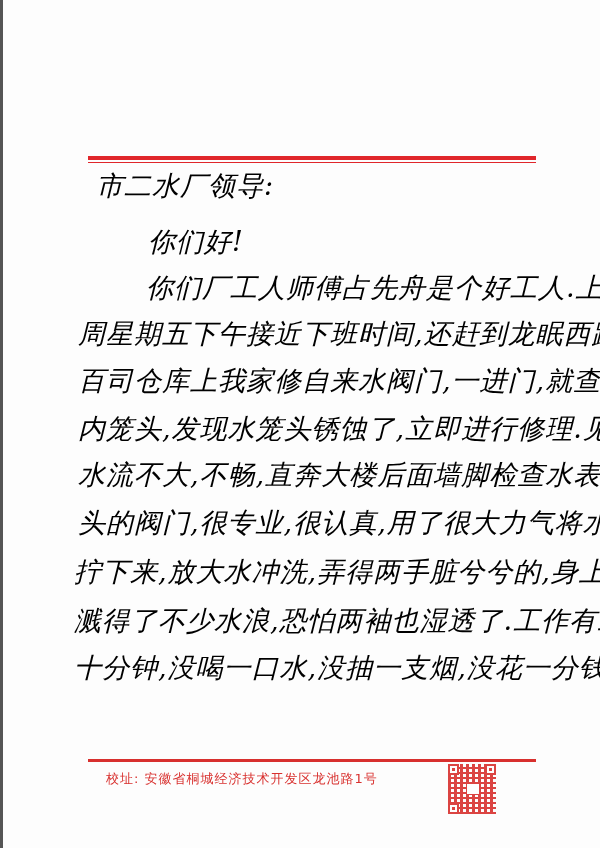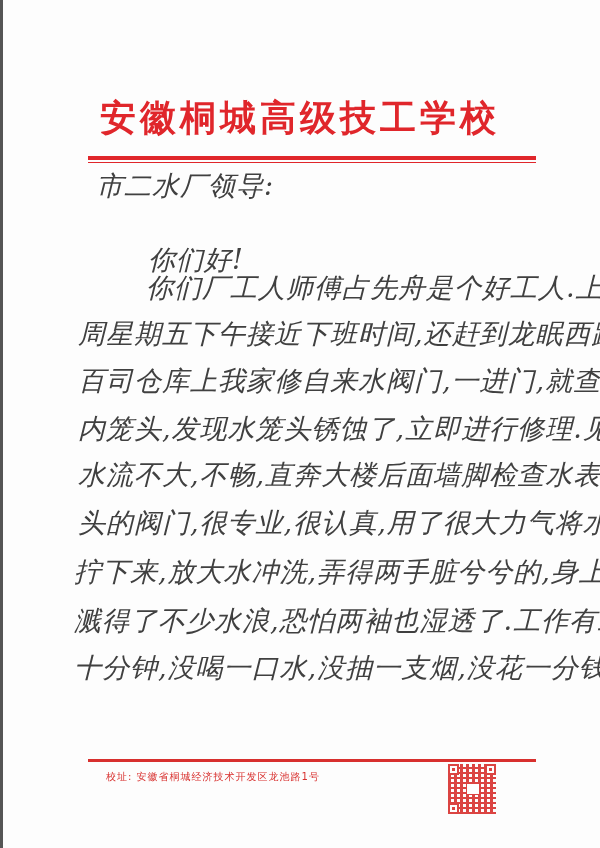--- a/index.html
+++ b/index.html
@@ -53,42 +53,42 @@
       background: #e0262b;
     }
     .letter {
       position: absolute;
       left: 0;
       top: 0;
       width: 560px;
       height: 848px;
       font-family: "DejaVu Serif", "Liberation Serif", serif;
       font-style: italic;
-      color: #404040;
+      color: #000000;
     }
     .line {
       position: absolute;
       white-space: nowrap;
       font-size: 27px;
       letter-spacing: 1px;
       line-height: 40px;
     }
     .footer-rule {
       position: absolute;
       left: 88px;
       width: 448px;
       top: 759px;
       height: 3px;
       background: #d8302e;
     }
     .footer-text {
       position: absolute;
       left: 106px;
       font-family: "DejaVu Sans", "Liberation Sans", sans-serif;
-      font-size: 10px;
+      font-size: 13px;
       color: #d8302e;
       white-space: nowrap;
       letter-spacing: 1px;
     }
     .footer-address { top: 770px; }
     .footer-contact { top: 795px; }
     .footer-contact .gap { display: inline-block; width: 22px; }
     .qr {
       position: absolute;
       left: 448px;
@@ -125,27 +125,26 @@
       background: #fff;
       border: 1px solid #d8302e;
     }
   </style>
 </head>
 <body>
 
 <div class="page">
   <div class="scan-edge"></div>
 
-  <div class="header-title">安徽桐城高级技工学校</div>
   <div class="header-rule-thick"></div>
   <div class="header-rule-thin"></div>
 
   <div class="letter">
     <div class="line" style="left:96px; top:166px;">市二水厂领导:</div>
-    <div class="line" style="left:148px; top:240px;">你们好!</div>
+    <div class="line" style="left:148px; top:222px;">你们好!</div>
     <div class="line" style="left:146px; top:268px;">你们厂工人师傅占先舟是个好工人.上</div>
     <div class="line" style="left:78px; top:314px;">周星期五下午接近下班时间,还赶到龙眠西路</div>
     <div class="line" style="left:78px; top:361px;">百司仓库上我家修自来水阀门,一进门,就查室</div>
     <div class="line" style="left:78px; top:409px;">内笼头,发现水笼头锈蚀了,立即进行修理.见</div>
     <div class="line" style="left:78px; top:455px;">水流不大,不畅,直奔大楼后面墙脚检查水表两</div>
     <div class="line" style="left:78px; top:503px;">头的阀门,很专业,很认真,用了很大力气将水表</div>
     <div class="line" style="left:74px; top:552px;">拧下来,放大水冲洗,弄得两手脏兮兮的,身上也</div>
     <div class="line" style="left:74px; top:601px;">溅得了不少水浪,恐怕两袖也湿透了.工作有二</div>
     <div class="line" style="left:74px; top:648px;">十分钟,没喝一口水,没抽一支烟,没花一分钱,</div>
   </div>

